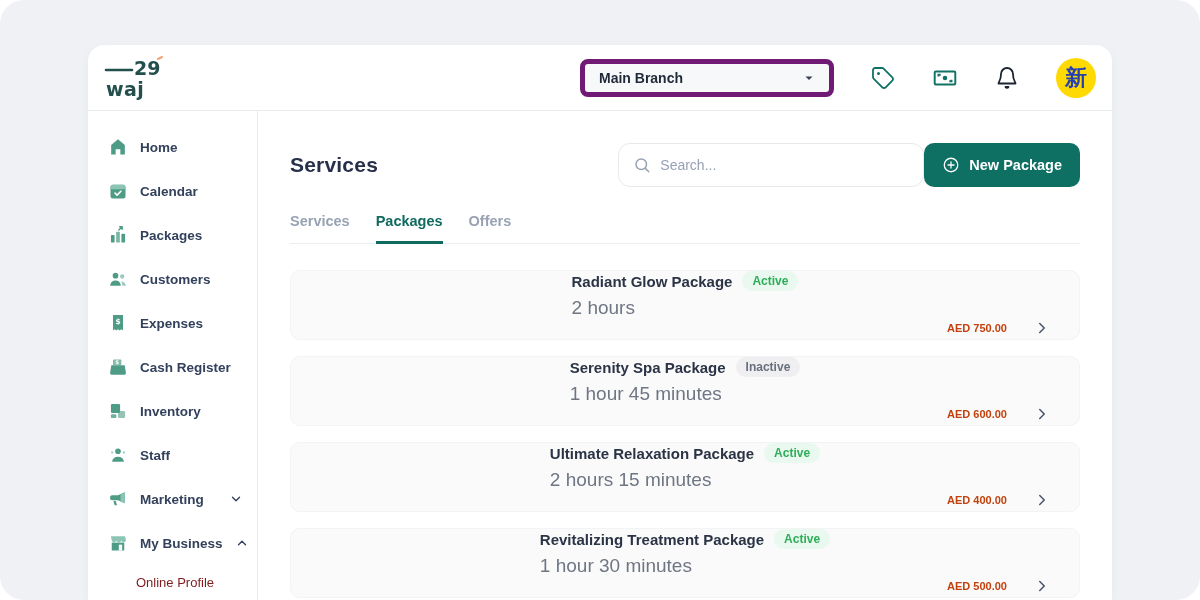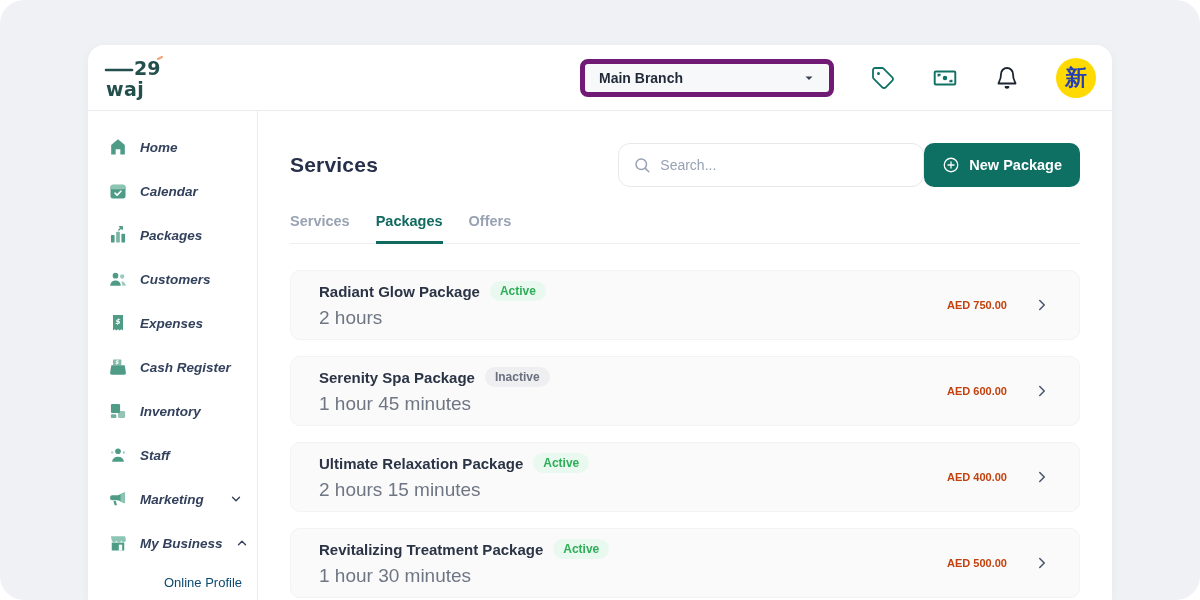--- a/index.html
+++ b/index.html
@@ -23,27 +23,27 @@
   .icon-btn { width: 26px; height: 26px; display: flex; align-items: center; justify-content: center;
     cursor: pointer; background: none; border: none; }
   .avatar { width: 40px; height: 40px; border-radius: 50%; background: #ffd902;
     display: flex; align-items: center; justify-content: center; cursor: pointer;
     font-size: 22px; font-weight: 700; color: #2440b3; font-family: "DejaVu Sans", sans-serif; }
 
   
   .layout { display: flex; height: calc(100% - 67px); }
   .sidebar { width: 170px; border-right: 1px solid #e9ebee; padding-top: 14px; flex-shrink: 0; }
   .sidebar-item { height: 44px; display: flex; align-items: center; gap: 12px;
-    padding: 0 14px 0 20px; cursor: pointer; font-style: italic; }
+    padding: 0 14px 0 20px; cursor: pointer; }
   .sidebar-item .s-icon { width: 20px; height: 20px; flex-shrink: 0; display: flex; }
   .sidebar-item .s-icon svg { width: 20px; height: 20px; }
   .sidebar-item .s-label { font-size: 13.5px; font-weight: 600; color: #33415c; white-space: nowrap; }
   .sidebar-item .s-chev { margin-left: auto; display: flex; }
-  .sidebar-subitem { height: 34px; display: flex; align-items: center; padding-left: 76px;
-    font-size: 13px; font-weight: 500; color: #0c4a6e; cursor: pointer; }
+  .sidebar-subitem { height: 34px; display: flex; align-items: center; padding-left: 48px;
+    font-size: 13px; font-weight: 500; color: #7f1d1d; cursor: pointer; }
 
   
   .content { flex: 1; padding: 0 32px; }
   .content-header { margin-top: 32px; display: flex; align-items: center; }
   .page-title { font-size: 21px; font-weight: 700; color: #27304a; letter-spacing: 0.2px; }
   .header-right { margin-left: auto; display: flex; align-items: center; }
   .search-box { width: 306px; height: 44px; background: #ffffff; border: 1px solid #e6e8ec;
     border-radius: 12px; display: flex; align-items: center; gap: 9px; padding: 0 14px; }
   .search-box input { border: none; outline: none; flex: 1; font-size: 14px; color: #344054;
     font-family: "Liberation Sans", sans-serif; background: transparent; }
@@ -52,21 +52,21 @@
     border-radius: 10px; padding: 8px 18px; display: flex; align-items: center; gap: 9px;
     font-size: 14.5px; font-weight: 700; cursor: pointer; font-family: "Liberation Sans", sans-serif; }
 
   .tabs { margin-top: 26px; display: flex; gap: 26px; border-bottom: 1px solid #eceef1; }
   .tab { padding-bottom: 12px; font-size: 14.5px; font-weight: 600; color: #98a2b3;
     cursor: pointer; border-bottom: 3px solid transparent; margin-bottom: -1px; }
   .tab.active { color: #116a60; font-weight: 700; border-bottom-color: #116a60; }
 
   .rows { margin-top: 26px; }
   .pkg-row { height: 70px; background: #fafafb; border: 1px solid #f2f3f5; border-radius: 10px;
-    margin-bottom: 16px; display: flex; align-items: center; padding: 0 28px; cursor: pointer; }
+    margin-bottom: 16px; display: flex; align-items: center; padding: 0 28px; cursor: pointer; flex-direction: column; }
   .pkg-left { display: flex; flex-direction: column; gap: 6px; }
   .pkg-titleline { display: flex; align-items: center; gap: 10px; }
   .pkg-name { font-size: 15px; font-weight: 700; color: #2b3445; }
   .badge { font-size: 12px; font-weight: 600; padding: 3px 10px; border-radius: 12px; }
   .badge.active { color: #2fae59; background: #e9f9ef; }
   .badge.inactive { color: #69707d; background: #efeff2; }
   .pkg-duration { font-size: 19px; color: #6f7683; }
   .pkg-right { margin-left: auto; display: flex; align-items: center; gap: 26px; }
   .pkg-price { font-size: 11px; font-weight: 700; color: #c2410c; }
 </style>

